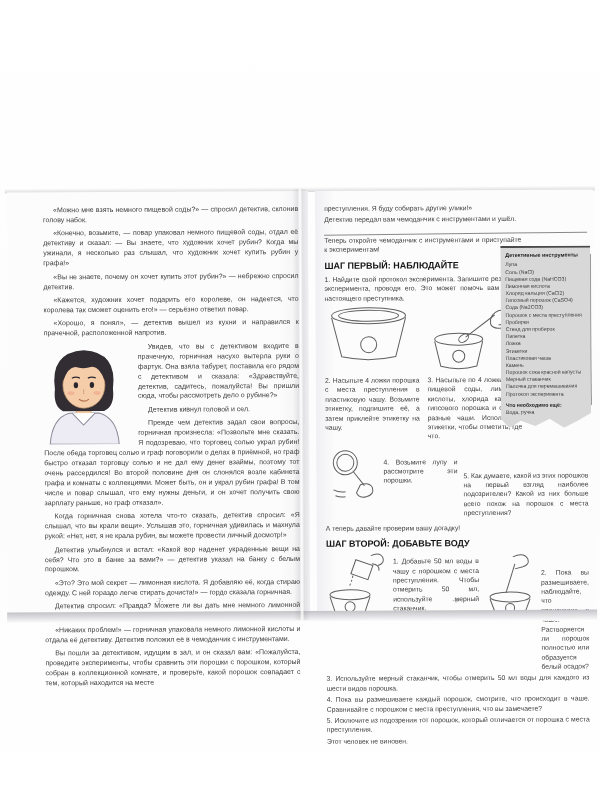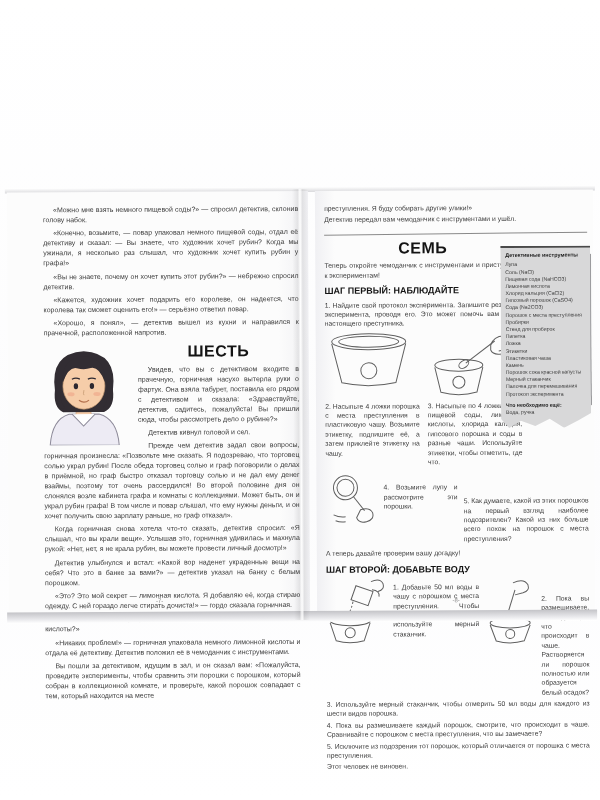--- a/index.html
+++ b/index.html
@@ -80,21 +80,20 @@
             <ellipse cx="38" cy="41" rx="2.2" ry="3" fill="#2c2830"></ellipse>
             <ellipse cx="54" cy="41" rx="2.2" ry="3" fill="#2c2830"></ellipse>
             <path d="M34 34 Q38 32 42 34" fill="none" stroke="#2c2830" stroke-width="1.2"></path>
             <path d="M50 34 Q54 32 58 34" fill="none" stroke="#2c2830" stroke-width="1.2"></path>
             <path d="M46 45 Q45 49 46 50" stroke="#c69b74" fill="none" stroke-width="0.8"></path>
             <path d="M41 55 Q46 59 51 55" stroke="#b4714e" fill="none" stroke-width="1.2"></path>
             <ellipse cx="33" cy="49" rx="3.6" ry="2" fill="#f0a98c" opacity="0.7"></ellipse>
             <ellipse cx="59" cy="49" rx="3.6" ry="2" fill="#f0a98c" opacity="0.7"></ellipse>
           </svg>
         </span>
-        <h2 class="chapter">ШЕСТЬ</h2>
         <div>
 
         <p class="para">Увидев, что вы с детективом входите в прачечную, горничная насухо вытерла руки о фартук. Она взяла табурет, поставила его рядом с детективом и сказала: «Здравствуйте, детектив, садитесь, пожалуйста! Вы пришли сюда, чтобы рассмотреть дело о рубине?»</p>
             <p class="para">Детектив кивнул головой и сел.</p>
             <p class="para">Прежде чем детектив задал свои вопросы, горничная произнесла: «Позвольте мне сказать. Я подозреваю, что торговец солью украл рубин! После обеда торговец солью и граф поговорили о делах в приёмной, но граф быстро отказал торговцу солью и не дал ему денег взаймы, поэтому тот очень рассердился! Во второй половине дня он слонялся возле кабинета графа и комнаты с коллекциями. Может быть, он и украл рубин графа! В том числе и повар слышал, что ему нужны деньги, и он хочет получить свою зарплату раньше, но граф отказал».</p>
             <p class="para">Когда горничная снова хотела что-то сказать, детектив спросил: «Я слышал, что вы крали вещи». Услышав это, горничная удивилась и махнула рукой: «Нет, нет, я не крала рубин, вы можете провести личный досмотр!»</p>
             <p class="para">Детектив улыбнулся и встал: «Какой вор наденет украденные вещи на себя? Что это в банке за вами?» — детектив указал на банку с белым порошком.</p>
             <p class="para">«Это? Это мой секрет — лимонная кислота. Я добавляю её, когда стираю одежду. С ней гораздо легче стирать дочиста!» — гордо сказала горничная.</p>
             <p class="para">Детектив спросил: «Правда? Можете ли вы дать мне немного лимонной кислоты?»</p>
             <p class="para">«Никаких проблем!» — горничная упаковала немного лимонной кислоты и отдала её детективу. Детектив положил её в чемоданчик с инструментами.</p>
@@ -137,21 +136,20 @@
           <p class="sb-item">Вода, ручка</p>
         </div>
       </div>
 
       <p class="noindent">преступления. Я буду собирать другие улики!»</p>
       <p class="noindent">Детектив передал вам чемоданчик с инструментами и ушёл.</p>
 
       <hr class="divider">
 
       <div class="rp-main">
-        <h2 class="chapter">СЕМЬ</h2>
         <p class="noindent">Теперь откройте чемоданчик с инструментами и приступайте к экспериментам!</p>
 
         <h3 class="step">ШАГ ПЕРВЫЙ: НАБЛЮДАЙТЕ</h3>
         <p class="noindent">1. Найдите свой протокол эксперимента. Запишите результат эксперимента, проводя его. Это может помочь вам найти настоящего преступника.</p>
 
         <div class="row imgrow1">
           <span>
             <svg viewBox="0 0 84 58" width="84" height="58">
               <ellipse class="sketch" cx="42" cy="10" rx="37" ry="8" fill="#fcfcfc"></ellipse>
               <ellipse class="sketch" cx="42" cy="10" rx="30" ry="5.5" stroke-width="0.6"></ellipse>

